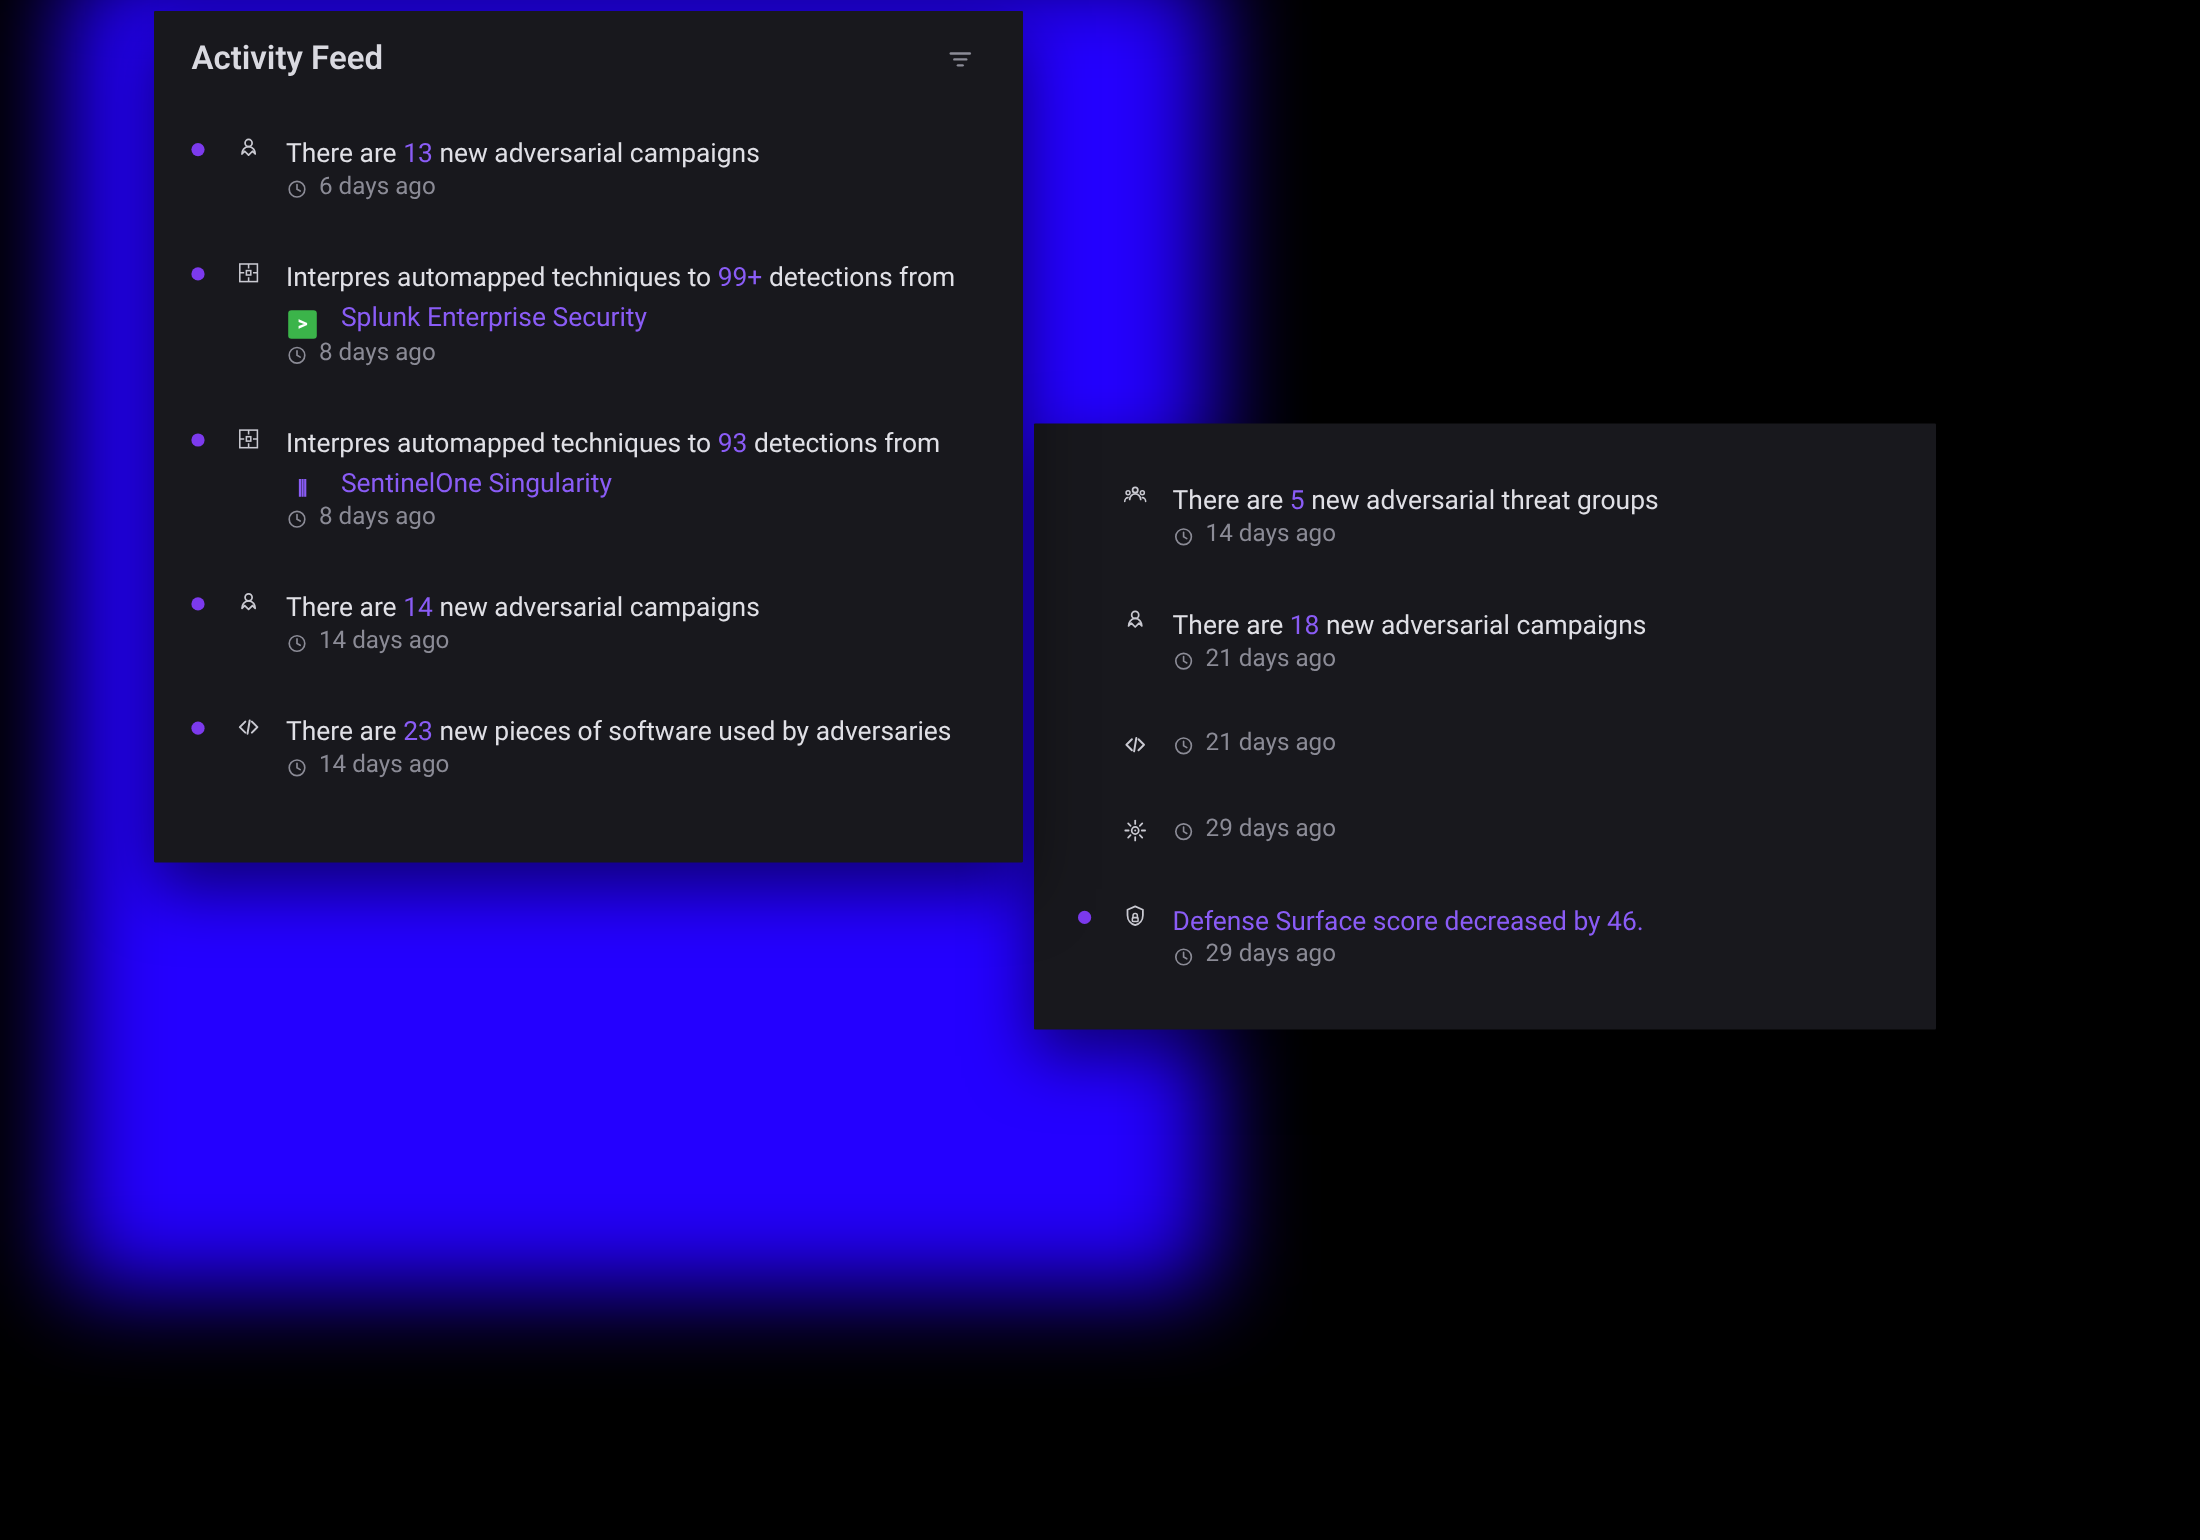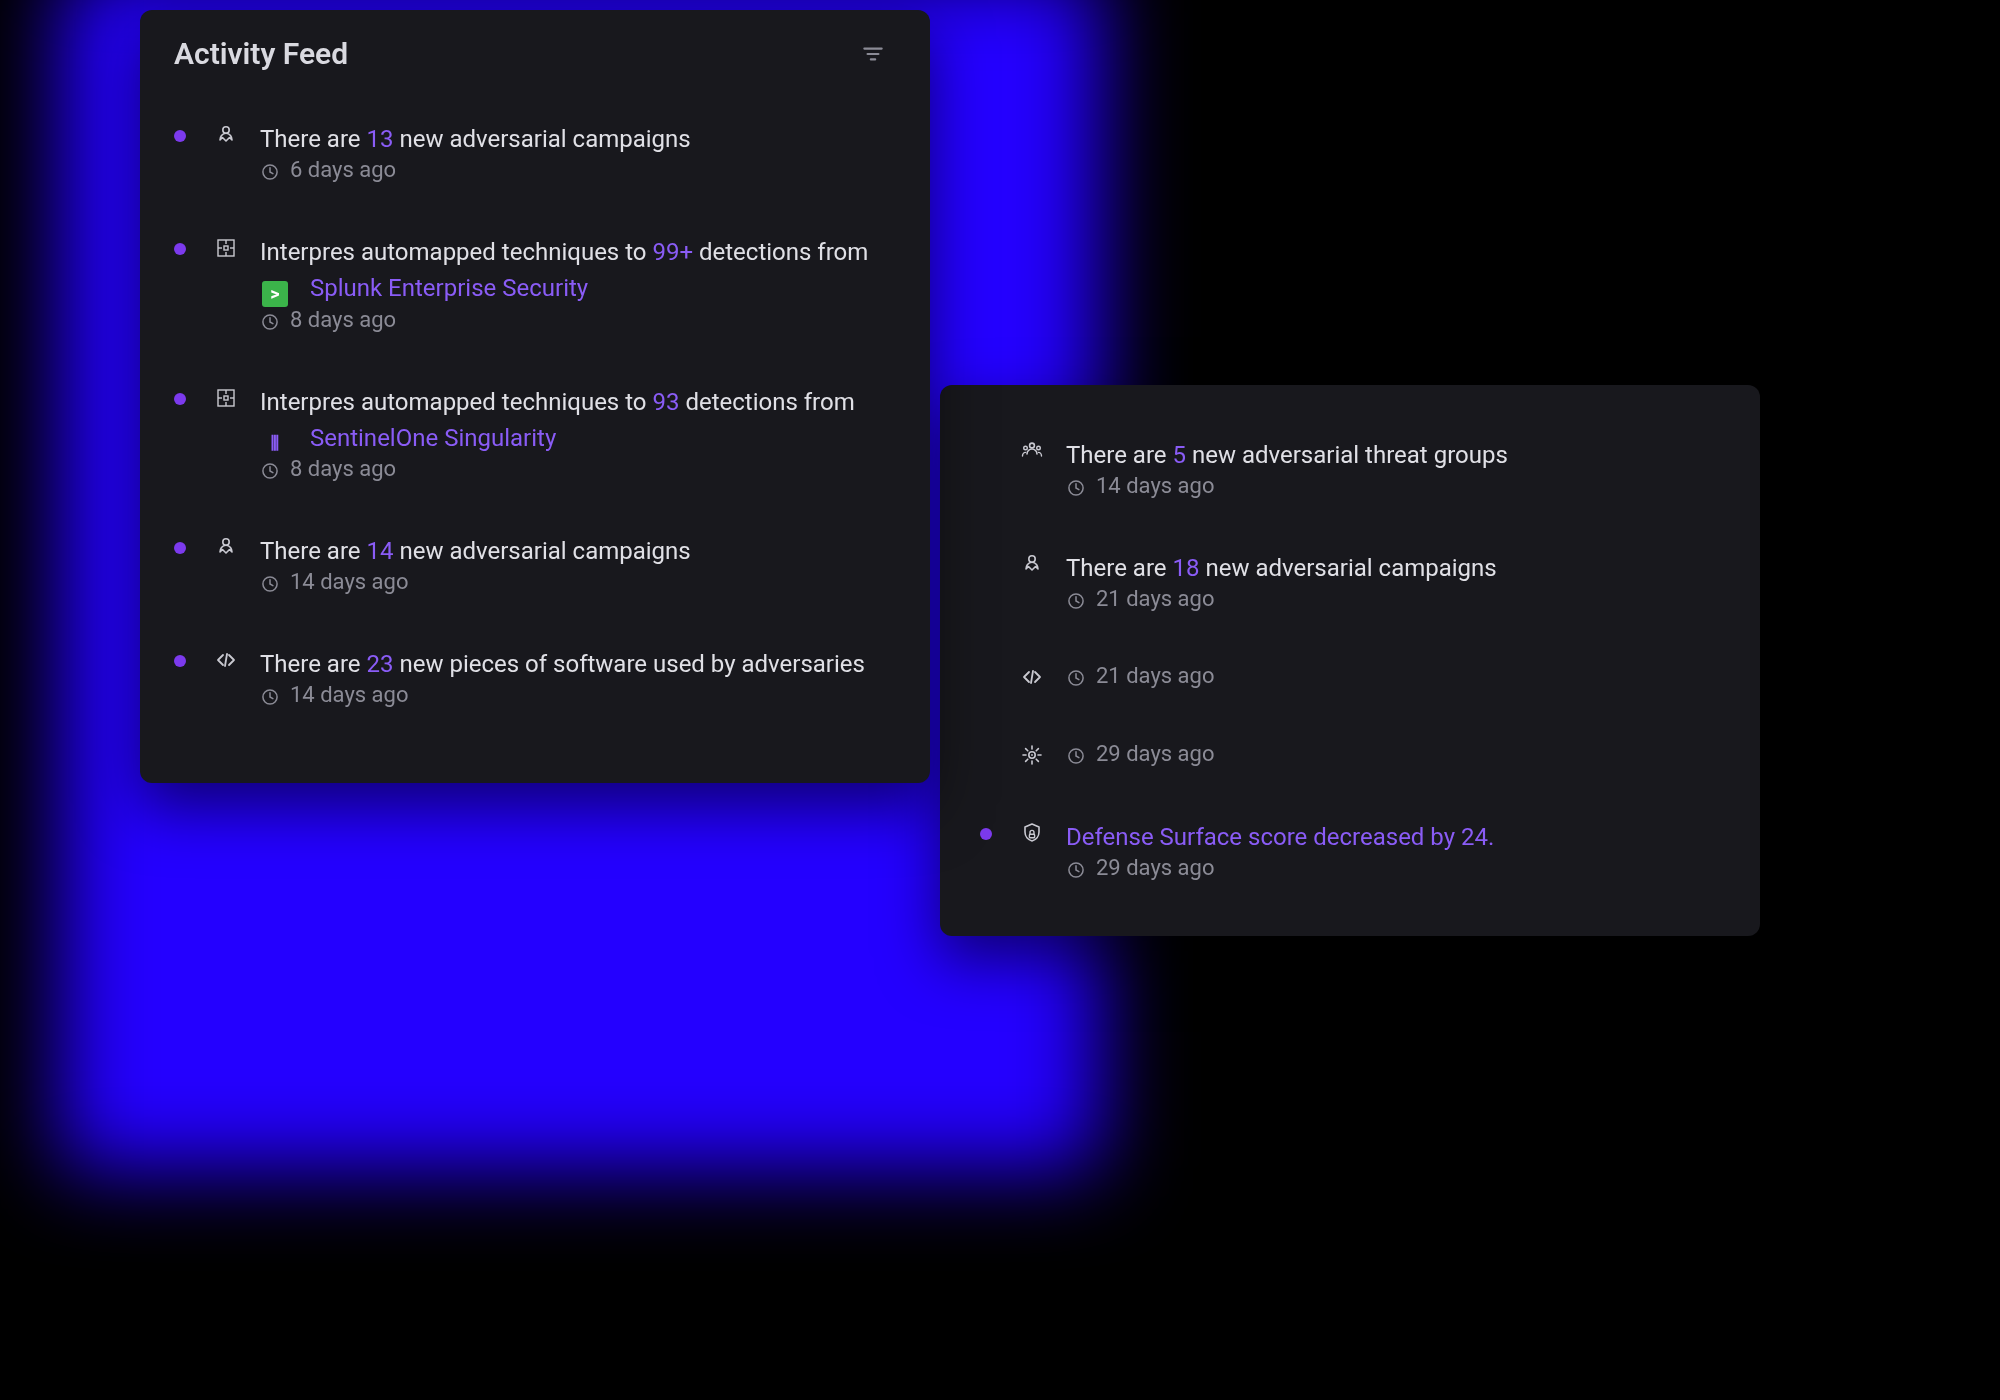--- a/index.html
+++ b/index.html
@@ -34,21 +34,21 @@
     width: 1040px;
     height: 1200px;
     background: var(--glow);
     filter: blur(42px);
     border-radius: 12px;
     z-index: 1;
   }
   .panel {
     position: absolute;
     background: var(--panel);
-    border-radius: 12px;
+    border-radius: 1px;
     box-shadow: 0 24px 60px rgba(0,0,0,0.55);
   }
   .panel-right {
     left: 940px;
     top: 385px;
     width: 820px;
     padding: 36px 40px 20px 40px;
     z-index: 2;
   }
   .panel-left {
@@ -217,21 +217,21 @@
           </div>
         </div>
         <div class="feed-item">
           <div class="bullet"></div>
           <div class="item-icon">
             <svg width="24" height="24" viewBox="0 0 24 24">
               <use href="#ico-defense"></use>
             </svg>
           </div>
           <div class="item-body">
-            <div class="item-text all-link"><span>Defense Surface score decreased by 24.</span></div>
+            <div class="item-text all-link"><span>Defense Surface score decreased by 46.</span></div>
             <div class="item-meta">
               <svg class="clock-icon" viewBox="0 0 24 24">
                 <use href="#ico-clock"></use>
               </svg>
               <span>29 days ago</span>
             </div>
           </div>
         </div>
       </div>
   </div>

